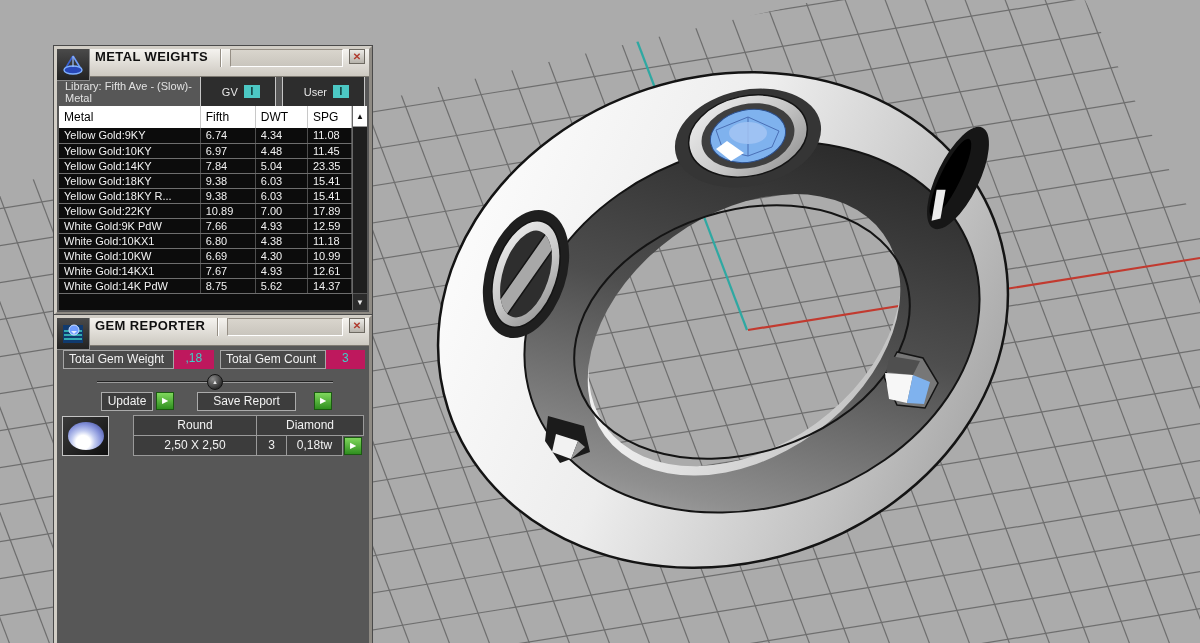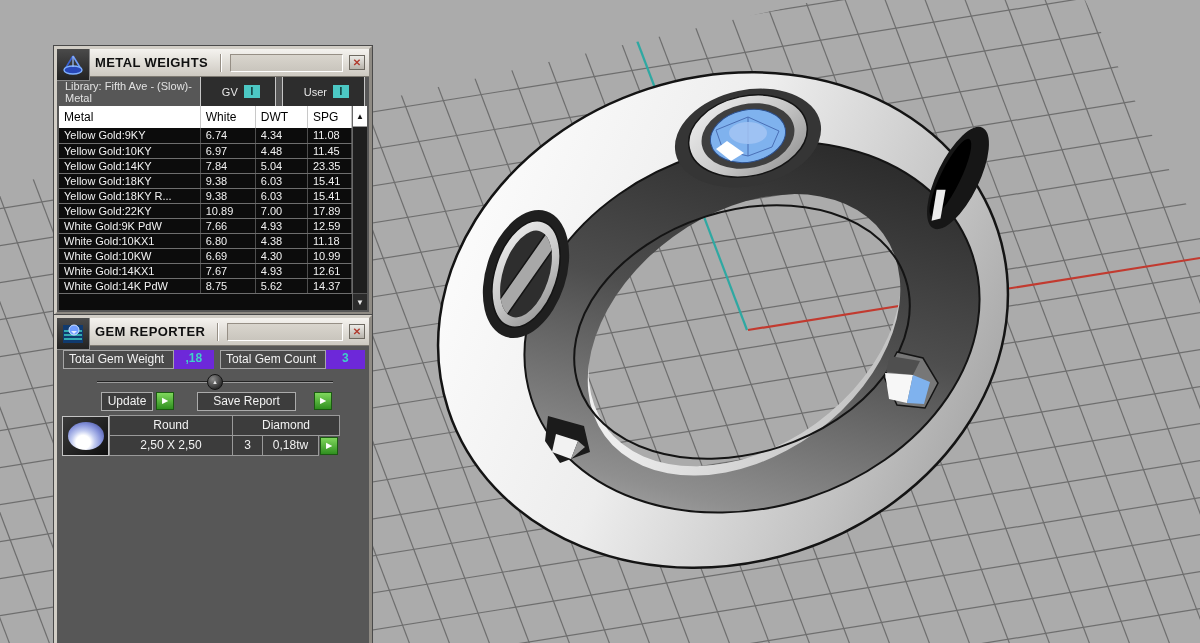--- a/index.html
+++ b/index.html
@@ -10,21 +10,21 @@
   #viewport { position:absolute; inset:0; }
   #viewport svg { position:absolute; inset:0; }
 
   
   .panel { position:absolute; background:#575757;
            border:3px solid; border-color:#d2cec6 #8f8b84 #8f8b84 #d2cec6;
            box-shadow:0 0 0 1px #4a4a4a; }
   #metal-panel { left:54px; top:46px;  width:318px; height:269px; }
   #gem-panel   { left:54px; top:315px; width:318px; height:331px; }
 
-  .titlebar { position:relative; height:28px; display:flex; align-items:center;
+  .titlebar { position:relative; height:28px; display:flex; 
               background:linear-gradient(#f5f3ef,#cdc9c1);
               border-bottom:1px solid #7e7a72; padding-left:38px; }
   .panel-icon { position:absolute; left:0; top:0; width:33px; height:32px;
                 background:linear-gradient(#4a4a4a,#222); border-right:1px solid #8a8a8a;
                 border-bottom:1px solid #8a8a8a; display:flex; align-items:center;
                 justify-content:center; z-index:3; }
   .tb-title { font-size:13px; font-weight:bold; color:#101010; letter-spacing:.4px; white-space:nowrap; }
   .tb-divider { width:0; height:18px; border-left:1px solid #968f85; border-right:1px solid #ffffff; margin:0 8px 0 12px; }
   .tb-recess { flex:1; height:18px; background:linear-gradient(#d9d5cd,#c9c5bd);
                border:1px solid; border-color:#968f85 #fff #fff #968f85; }
@@ -54,21 +54,21 @@
              border-left:1px solid #6a6a6a; display:flex; flex-direction:column;
              justify-content:space-between; align-items:stretch; cursor:pointer; }
   .vscroll .sb-up   { height:21px; background:#fff; color:#111; font-size:8px; text-align:center; line-height:21px; border-bottom:1px solid #999; }
   .vscroll .sb-down { height:17px; background:#2b2b2b; color:#e8e8e8; font-size:8px; text-align:center; line-height:17px; border-top:1px solid #555; }
 
   
   .gem-body { position:relative; height:calc(100% - 28px); }
   .totals-row { position:absolute; top:4px; left:6px; right:4px; display:flex; }
   .lblbox { border:1px solid #a6a6a6; background:#4a4a4a; color:#f2f2f2; font-size:12px;
             padding:1px 5px; height:19px; line-height:15px; white-space:nowrap; }
-  .valbox { background:#6d28d9; color:#3fd0c8; font-size:12px; font-weight:bold;
+  .valbox { background:#be185d; color:#3fd0c8; font-size:12px; font-weight:normal;
             text-align:center; height:19px; line-height:17px; }
   #tgw-label{width:112px} #tgw-value{width:41px; margin-right:6px;}
   #tgc-label{width:107px} #tgc-value{width:40px}
 
   .slider { position:absolute; left:40px; top:29px; width:236px; height:14px; }
   .slider .track { position:absolute; top:6px; left:0; right:0; height:2px;
                    background:#232323; border-bottom:1px solid #9a9a9a; }
   .slider .knob { position:absolute; left:50%; top:-1px; width:16px; height:16px; margin-left:-8px;
                   border-radius:50%; background:radial-gradient(circle at 35% 30%, #8a8a8a, #2c2c2c 75%);
                   border:1px solid #141414; color:#e6e6e6; font-size:6px; text-align:center;
@@ -77,21 +77,21 @@
   .btns-row { position:absolute; top:46px; left:0; right:0; height:20px; }
   .ctrl-btn { position:absolute; top:0; height:19px; background:#3d3d3d; border:1px solid #ababab;
               color:#f2f2f2; font-size:12px; line-height:16px; text-align:center; cursor:pointer; }
   #update-btn { left:44px; width:52px; }
   #save-btn   { left:140px; width:99px; }
   .go-btn { position:absolute; top:0; width:18px; height:18px;
             background:linear-gradient(#7fd75c,#2f8f1f); border:1px solid #1b5a11;
             color:#fff; font-size:8px; line-height:16px; text-align:center; cursor:pointer; }
   #update-go { left:99px; } #save-go { left:257px; }
 
-  .gem-row { position:absolute; top:70px; left:5px; display:flex; align-items:flex-start; }
+  .gem-row { position:absolute; top:70px; left:5px; display:flex; align-items:flex-start;gap:24px; }
   .thumb-box { width:47px; height:40px; border:1px solid #c4c4c4;
                background:linear-gradient(135deg,#3a3a3a,#101010); display:flex;
                align-items:center; justify-content:center; margin-right:1px; }
   .gem-ball { width:36px; height:28px; border-radius:50%;
               background:radial-gradient(ellipse at 42% 72%, #ffffff 0%, #ffffff 24%, #c2cbf0 40%, #8592da 62%, #4d58a6 86%, #2d3366 100%); }
   .gem-table { display:grid; grid-template-columns:123px 30px 56px 21px; grid-auto-rows:20px; }
   .gcell { background:#3c3c3c; border:1px solid #9a9a9a; color:#f2f2f2; font-size:12px;
            text-align:center; line-height:18px; margin-top:-1px; margin-left:-1px;
            white-space:nowrap; overflow:hidden; cursor:default; }
   .gc-shape { grid-column:1; } .gc-type { grid-column:2 / 5; }
@@ -287,21 +287,21 @@
       <table class="mtable">
         <colgroup>
             <col class="col-metal">
             <col class="col-grams">
             <col class="col-dwt">
             <col class="col-spg">
           </colgroup>
         <tbody>
             <tr>
           <th>Metal</th>
-          <th>White</th>
+          <th>Fifth</th>
           <th>DWT</th>
           <th>SPG</th>
         </tr>
         <tr>
               <td>Yellow Gold:9KY</td>
               <td>6.74</td>
               <td>4.34</td>
               <td>11.08</td>
             </tr>
         <tr>

